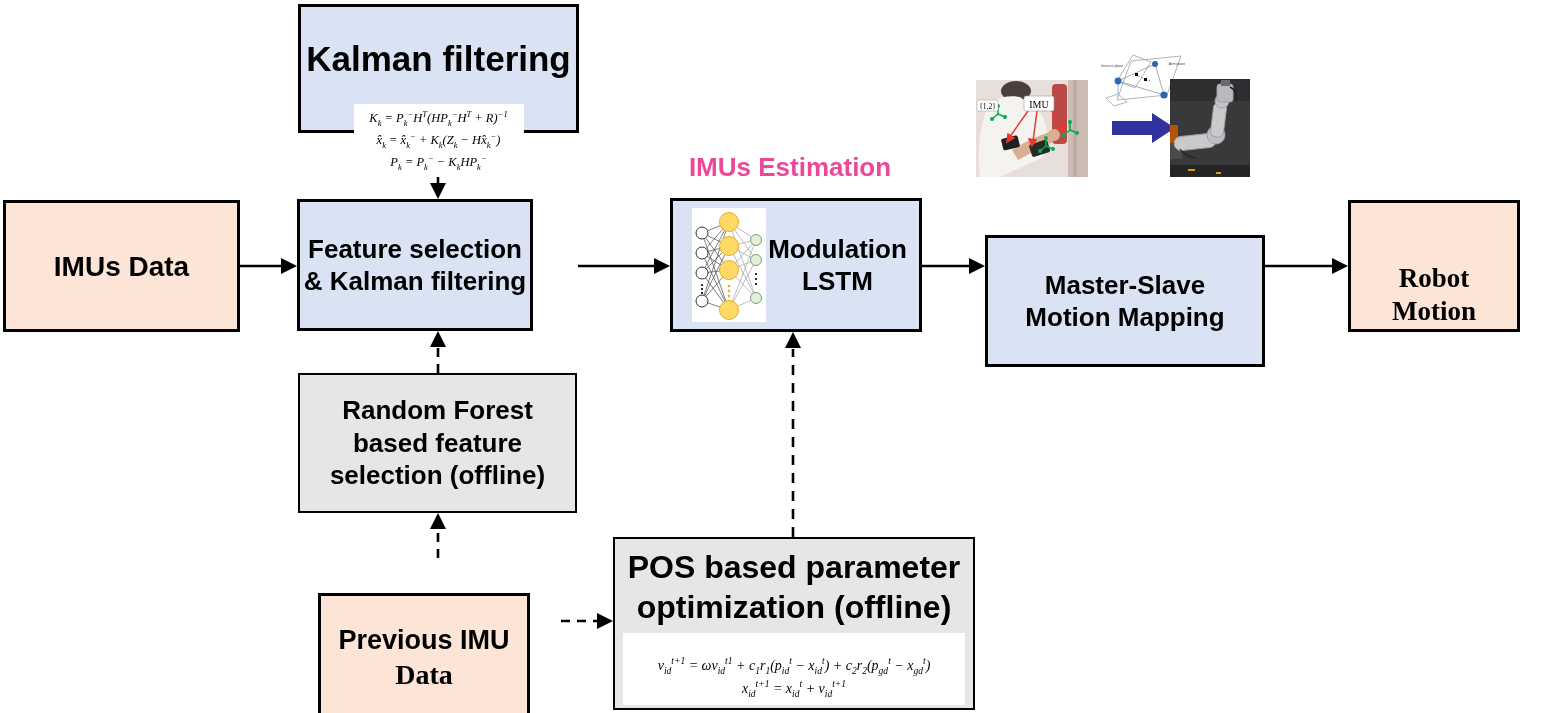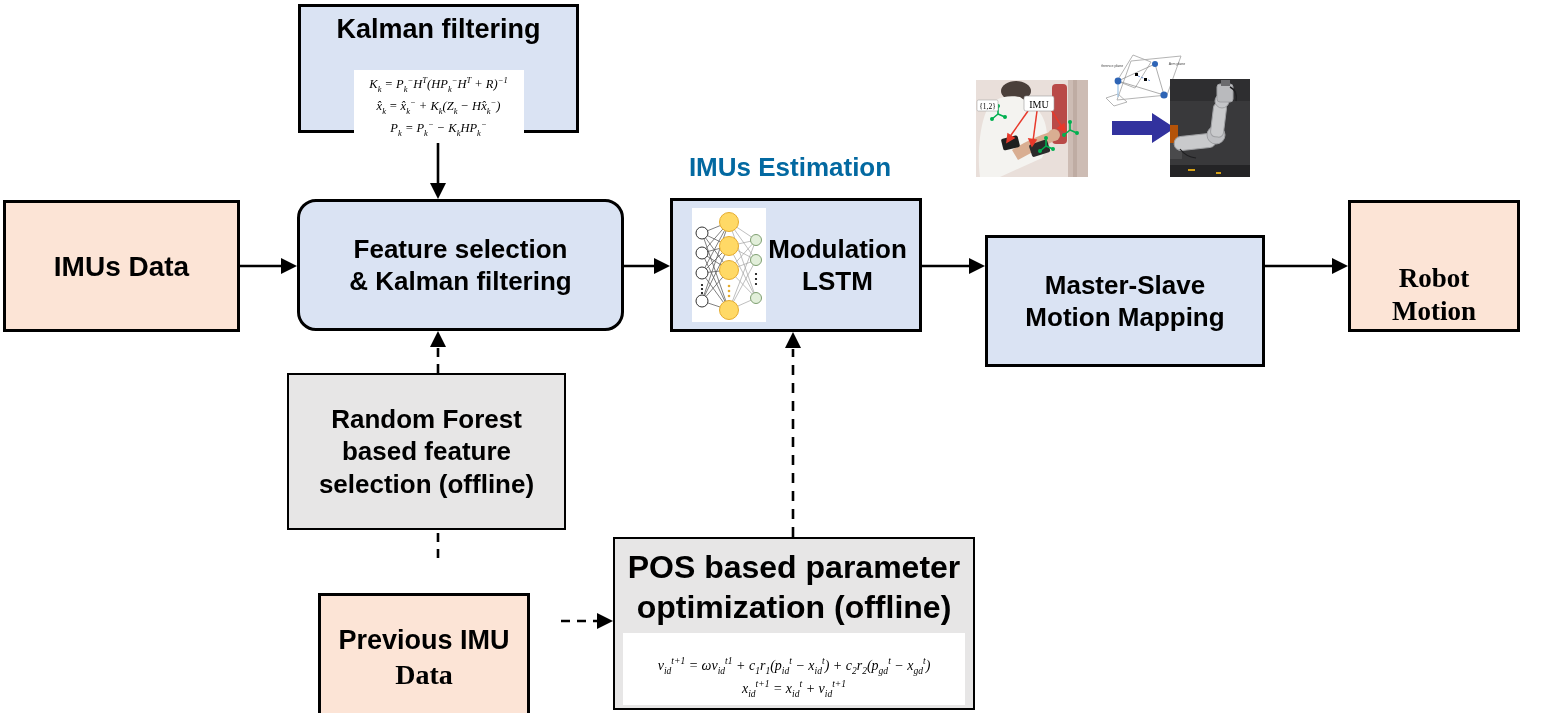--- a/index.html
+++ b/index.html
@@ -5,41 +5,41 @@
   html,body{margin:0;padding:0;background:#fff;}
   .canvas{position:relative;width:1549px;height:713px;background:#ffffff;overflow:hidden;
           font-family:"Liberation Sans",sans-serif;}
   .box{position:absolute;box-sizing:border-box;border:3px solid #000;display:flex;
        flex-direction:column;align-items:center;justify-content:center;text-align:center;color:#000;}
   .blue{background:#dae3f3;}
   .peach{background:#fce4d6;}
   .gray{background:#e7e6e6;border-width:2px;}
   .box-label{font-weight:bold;font-size:26px;line-height:1.25;white-space:pre-line;}
   .serif{font-family:"Liberation Serif",serif;}
-  .floating-label{position:absolute;font-weight:bold;font-size:26px;color:#0369a1;text-align:center;}
+  .floating-label{position:absolute;font-weight:bold;font-size:26px;color:#ec4899;text-align:center;}
   .eq-panel{background:#ffffff;text-align:center;
             font-family:"Liberation Serif",serif;font-style:italic;color:#000;}
   .eq-line{white-space:nowrap;}
   sub,sup{font-size:68%;line-height:0;}
   .arrows{position:absolute;left:0;top:0;pointer-events:none;}
   .photo{position:absolute;}
   #kalman-box{left:298px;top:4px;width:281px;height:129px;justify-content:flex-start;padding-top:6px;}
-  #kalman-box .box-label{font-size:27px;}
+  #kalman-box .box-label{font-size:35px;margin-top:24px;}
   #kalman-eqs{width:170px;margin-top:23px;padding:3px 0;font-size:12.5px;line-height:1.78;}
   #imus-data-box{left:3px;top:200px;width:237px;height:132px;}
   #imus-data-box .box-label{font-size:28px;}
-  #feature-box{left:297px;top:199px;width:327px;height:132px;border-radius:19px;}
+  #feature-box{left:297px;top:199px;width:236px;height:132px;}
   #lstm-box{left:670px;top:198px;width:252px;height:134px;flex-direction:row;padding:10px;}
   #nn-panel{width:74px;height:114px;background:#fff;margin-left:9px;flex:0 0 auto;}
   #lstm-box .box-label{flex:1;}
   #imus-estimation{left:655px;top:152px;width:270px;}
   #master-box{left:985px;top:199px;width:280px;height:132px;margin-top:36px;}
   #robot-box{left:1348px;top:200px;width:172px;height:132px;justify-content:flex-end;}
   #robot-box .box-label{font-size:27px;}
-  #rf-box{left:287px;top:373px;width:279px;height:157px;align-items:center;}
+  #rf-box{left:298px;top:373px;width:279px;height:140px;align-items:center;}
   #prev-box{left:318px;top:558px;width:212px;height:130px;margin-top:35px;}
   #prev-box .l1{font-weight:bold;font-size:27px;line-height:1.25;}
   #prev-box .l2{font-weight:bold;font-size:28px;line-height:1.2;font-family:"Liberation Serif",serif;}
   #pos-box{left:613px;top:537px;width:362px;height:173px;justify-content:flex-start;padding-top:8px;}
   #pos-box .box-label{font-size:32px;}
   #pos-eqs{width:342px;margin-top:6px;padding:21px 0 5px 0;font-size:14px;line-height:1.65;}
   #person-photo{left:976px;top:80px;}
   #wireframe{left:1101px;top:51px;}
   #blue-arrow{left:1112px;top:112px;}
   #robot-photo{left:1170px;top:79px;}

